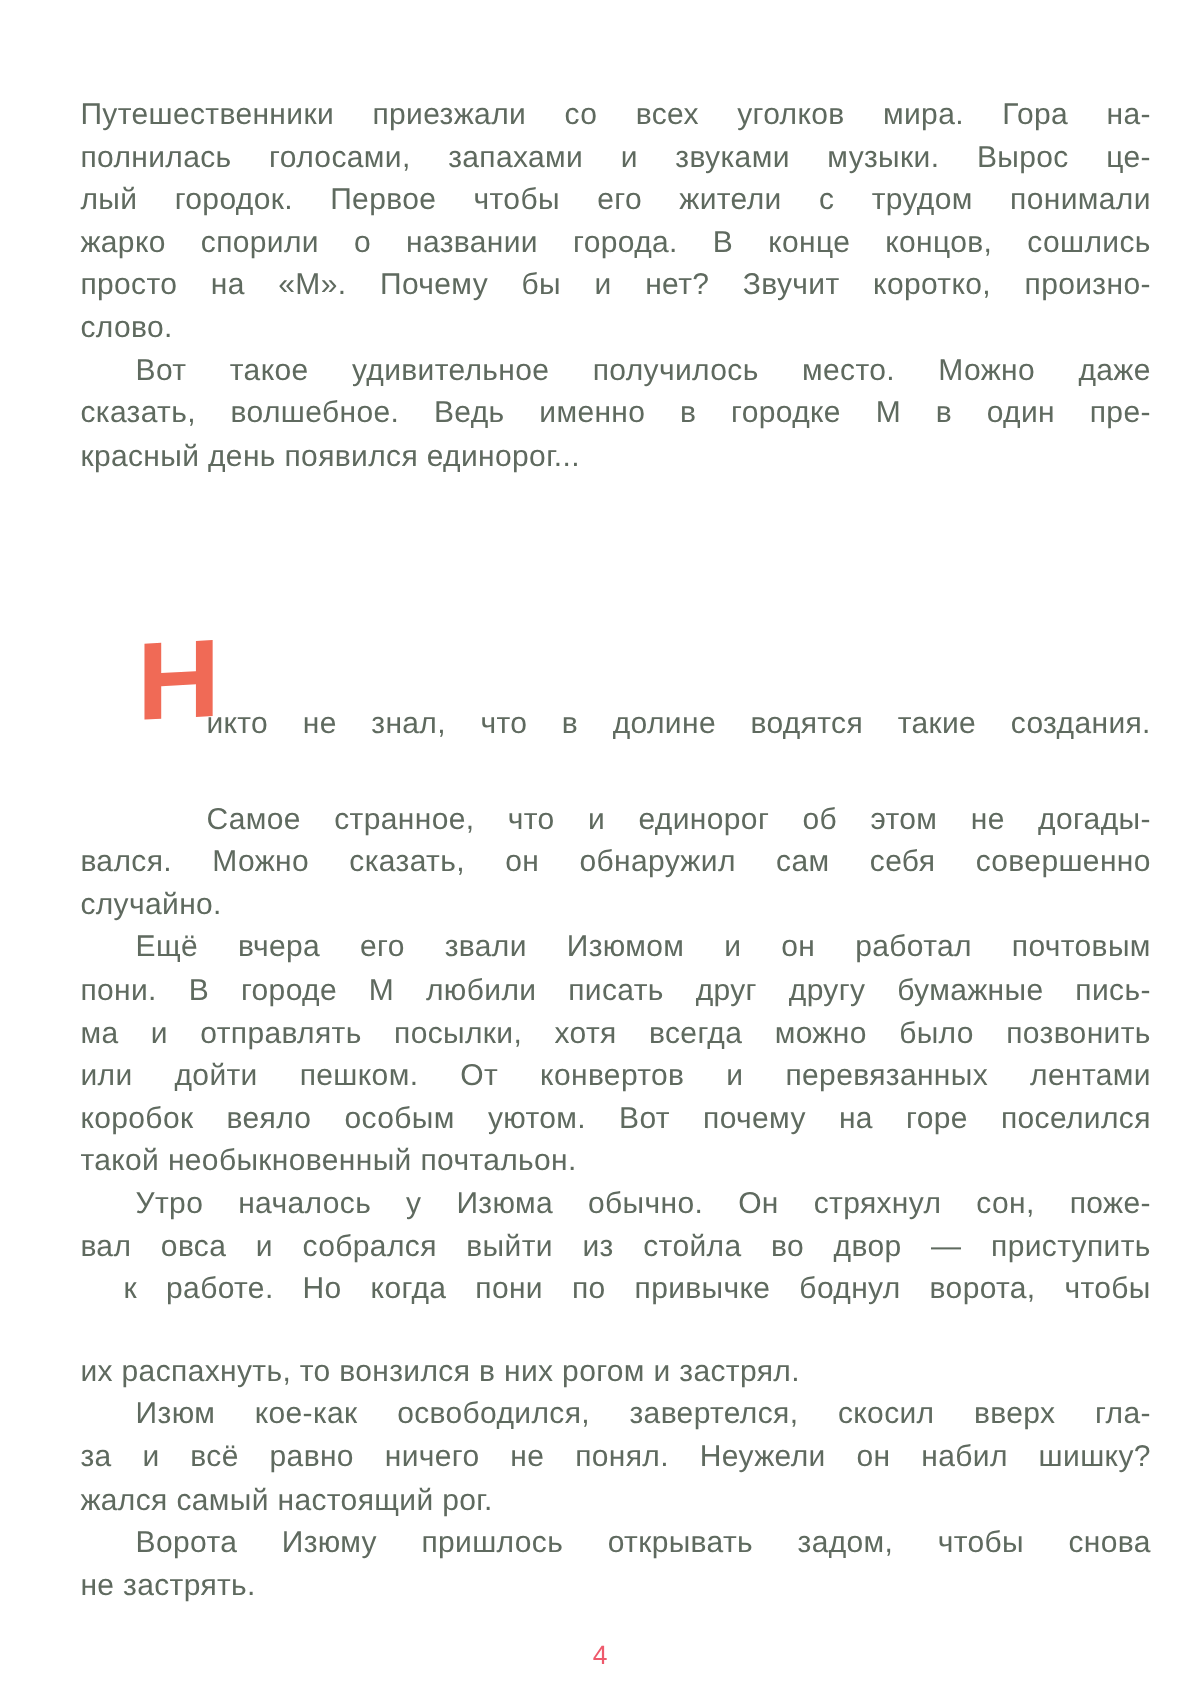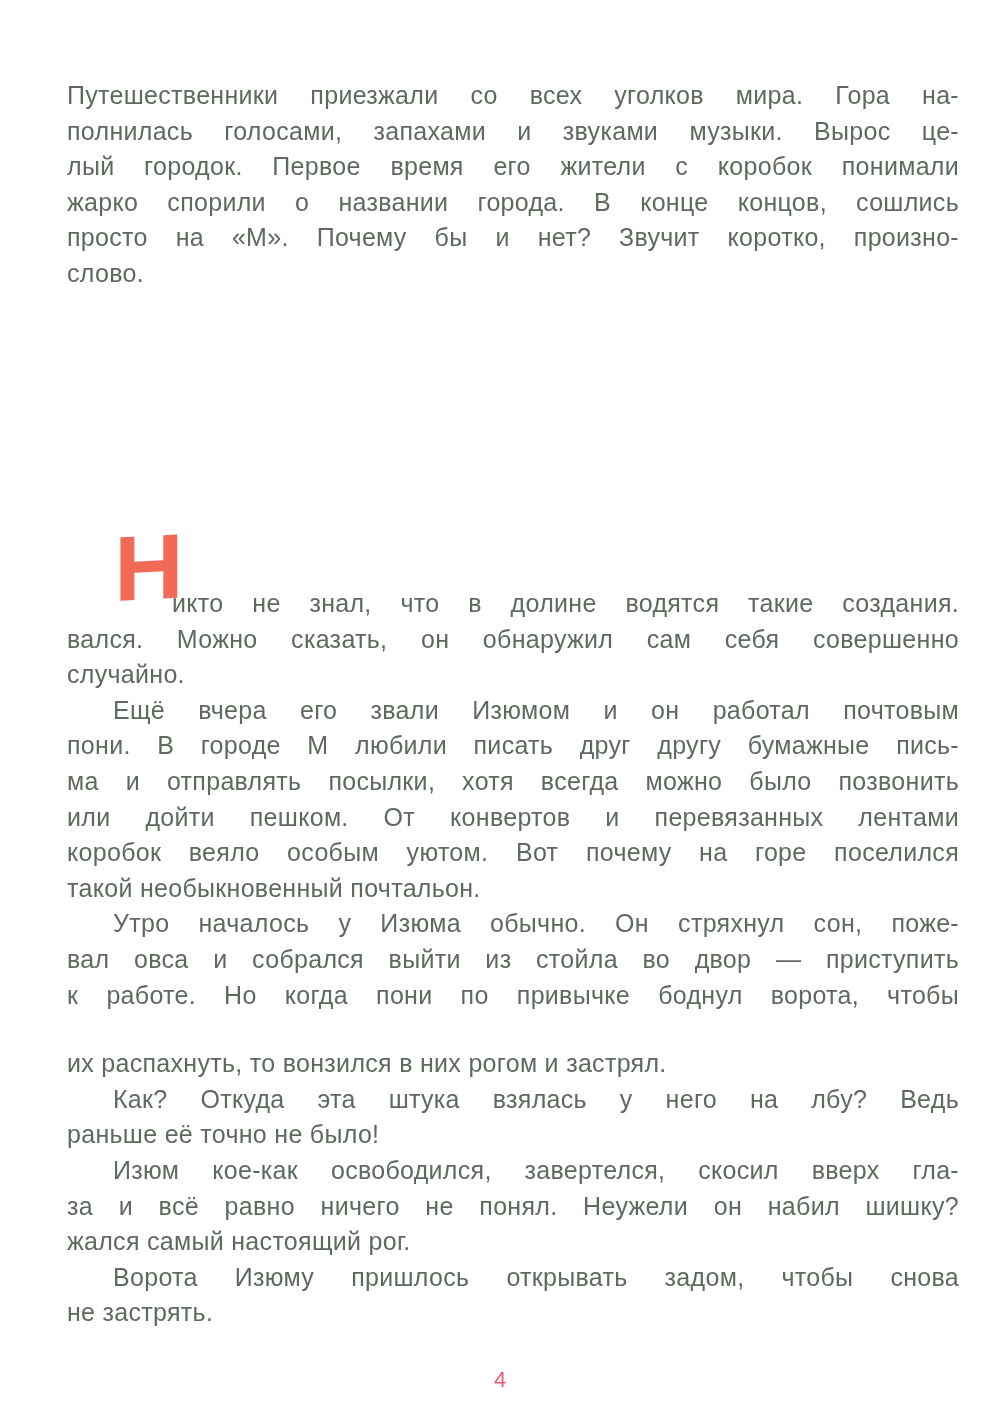--- a/index.html
+++ b/index.html
@@ -74,52 +74,54 @@
   </style>
 </head>
 <body>
 
 <div class="page">
 
   <div class="para-block" style="top:78px;">
     <div>
       <span class="line" style="white-space: normal;">Путешественники приезжали со всех уголков мира. Гора на-</span>
       <span class="line" style="white-space: normal;">полнилась голосами, запахами и звуками музыки. Вырос це-</span>
-      <span class="line" style="white-space: normal;">лый городок. Первое время его жители с коробок понимали</span>
+      <span class="line" style="white-space: normal;">лый городок. Первое чтобы его жители с трудом понимали</span>
       <span class="line" style="white-space: normal;">жарко спорили о названии города. В конце концов, сошлись</span>
       <span class="line" style="white-space: normal;">просто на «М». Почему бы и нет? Звучит коротко, произно-</span>
       <span class="line last" style="white-space: normal;">слово.</span>
+    </div>
+    <div>
+      <span class="line indent" style="white-space: normal;">Вот такое удивительное получилось место. Можно даже</span>
+      <span class="line" style="white-space: normal;">сказать, волшебное. Ведь именно в городке М в один пре-</span>
+      <span class="line last" style="white-space: normal;">красный день появился единорог...</span>
     </div>
   </div>
 
   <div class="drop-cap">Н</div>
 
   <div class="para-block" style="top:542px;">
     <div>
       <span class="line dropline" style="white-space: normal;">икто не знал, что в долине водятся такие создания.</span>
+      <span class="line dropline" style="white-space: normal;">Самое странное, что и единорог об этом не догады-</span>
       <span class="line" style="white-space: normal;">вался. Можно сказать, он обнаружил сам себя совершенно</span>
       <span class="line last" style="white-space: normal;">случайно.</span>
     </div>
     <div>
       <span class="line indent" style="white-space: normal;">Ещё вчера его звали Изюмом и он работал почтовым</span>
       <span class="line" style="white-space: normal;">пони. В городе М любили писать друг другу бумажные пись-</span>
       <span class="line" style="white-space: normal;">ма и отправлять посылки, хотя всегда можно было позвонить</span>
       <span class="line" style="white-space: normal;">или дойти пешком. От конвертов и перевязанных лентами</span>
       <span class="line" style="white-space: normal;">коробок веяло особым уютом. Вот почему на горе поселился</span>
       <span class="line last" style="white-space: normal;">такой необыкновенный почтальон.</span>
     </div>
     <div>
       <span class="line indent" style="white-space: normal;">Утро началось у Изюма обычно. Он стряхнул сон, поже-</span>
       <span class="line" style="white-space: normal;">вал овса и собрался выйти из стойла во двор — приступить</span>
-      <span class="line" style="white-space: normal;">к работе. Но когда пони по привычке боднул ворота, чтобы</span>
+      <span class="line" style="white-space: normal; margin-left: 36px;">к работе. Но когда пони по привычке боднул ворота, чтобы</span>
       <span class="line last" style="white-space: normal; margin-top: 33px;">их распахнуть, то вонзился в них рогом и застрял.</span>
-    </div>
-    <div>
-      <span class="line indent" style="white-space: normal;">Как? Откуда эта штука взялась у него на лбу? Ведь</span>
-      <span class="line last" style="white-space: normal;">раньше её точно не было!</span>
     </div>
     <div>
       <span class="line indent" style="white-space: normal;">Изюм кое-как освободился, завертелся, скосил вверх гла-</span>
       <span class="line" style="white-space: normal;">за и всё равно ничего не понял. Неужели он набил шишку?</span>
       <span class="line last" style="white-space: normal;">жался самый настоящий рог.</span>
     </div>
     <div>
       <span class="line indent" style="white-space: normal;">Ворота Изюму пришлось открывать задом, чтобы снова</span>
       <span class="line last" style="white-space: normal;">не застрять.</span>
     </div>

